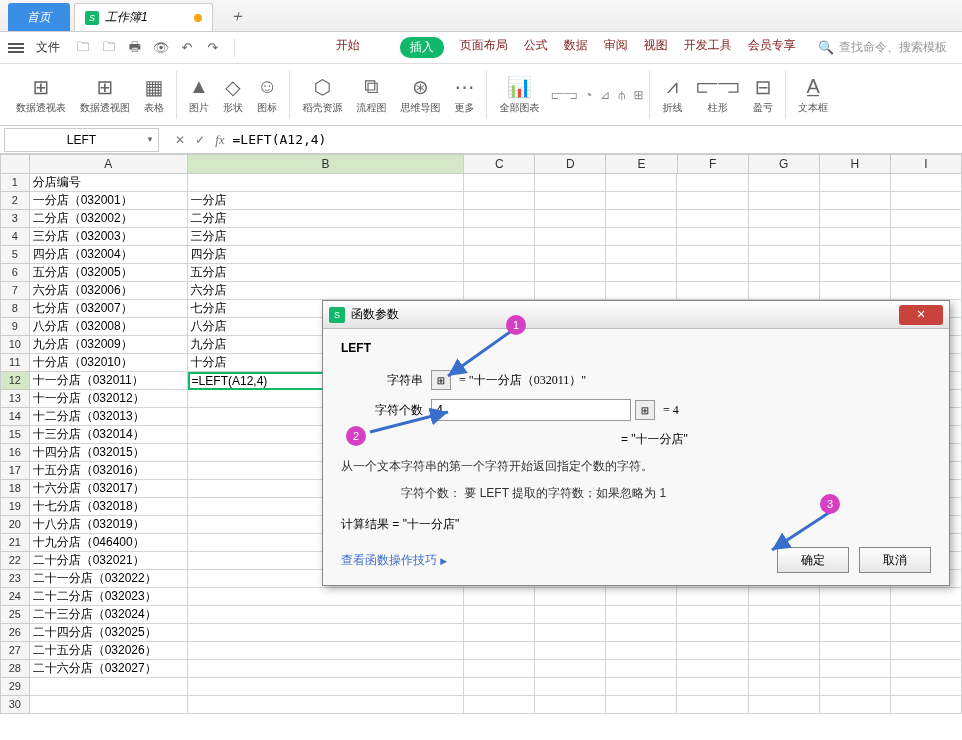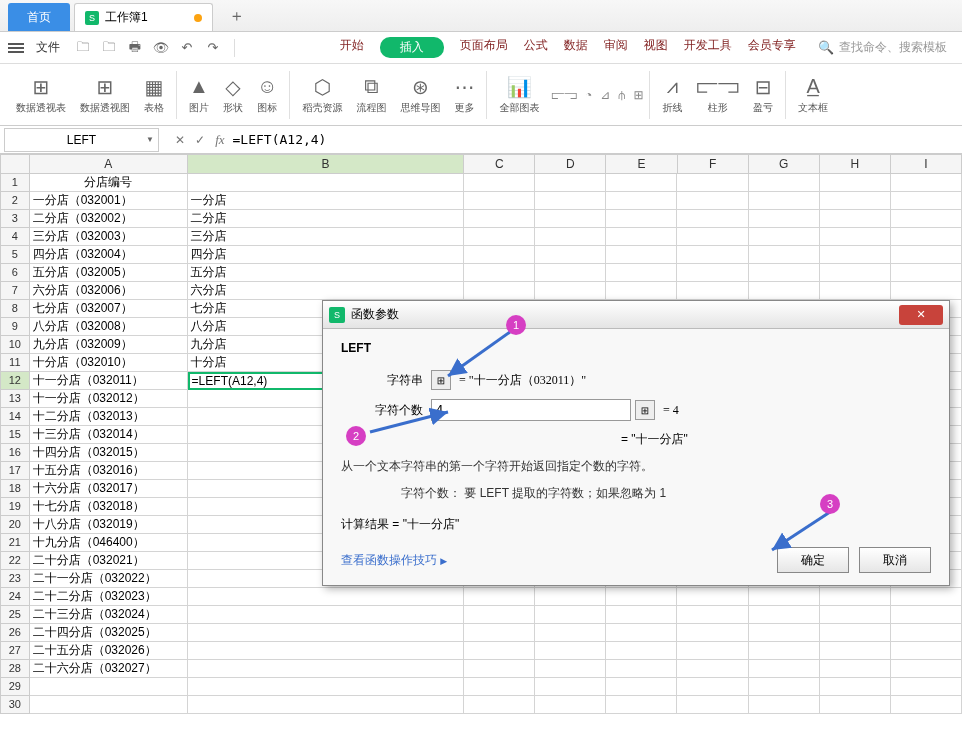--- a/index.html
+++ b/index.html
@@ -1,31 +1,31 @@
 <!DOCTYPE html>
 <html><head>
 <meta charset="utf-8">
 <style>
 *{box-sizing:border-box;margin:0;padding:0;font-family:"Microsoft YaHei",SimSun,sans-serif;font-size:12px;}
 body{background:#fff;user-select:none;width:962px;height:740px;overflow:hidden;position:relative;}
-.tabbar{height:32px;background:linear-gradient(#f7f7f7,#eee);display:flex;align-items:flex-end;border-bottom:1px solid #ccc;}
+.tabbar{height:32px;background:linear-gradient(#f7f7f7,#eee);display:flex;align-items:flex-end;border-bottom:1px solid #ccc;font-style:italic;}
 .home-tab{width:62px;height:28px;background:#3a8ee6;color:#fff;display:flex;align-items:center;justify-content:center;margin-left:8px;border-radius:3px 3px 0 0;}
 .doc-tab{height:28px;display:flex;align-items:center;padding:0 10px;background:#fff;margin-left:4px;border:1px solid #ccc;border-bottom:none;border-radius:3px 3px 0 0;gap:6px;}
 .doc-icon{width:14px;height:14px;background:#11b86b;border-radius:2px;color:#fff;font-size:9px;display:flex;align-items:center;justify-content:center;}
 .dot{width:8px;height:8px;border-radius:50%;background:#fca311;margin-left:40px;}
 .add-tab{margin-left:12px;font-size:16px;color:#666;padding:4px;}
 .menubar{height:32px;display:flex;align-items:center;border-bottom:1px solid #ddd;padding:0 8px;gap:4px;}
 .hamb{width:16px;display:flex;flex-direction:column;gap:2px;}
 .hamb span{height:2px;background:#555;}
 .menu-file{margin:0 8px;color:#333;}
 .mb-icon{width:22px;height:20px;display:flex;align-items:center;justify-content:center;color:#666;font-size:13px;position:relative;}
 .mb-sep{width:1px;height:18px;background:#ddd;margin:0 6px;}
 .menus{display:flex;gap:16px;margin-left:auto;margin-right:12px;}
 .menu-item{color:#7f1d1d;cursor:pointer;}
-.menu-item.active{background:#11b86b;color:#fff;padding:2px 20px;border-radius:10px;}
+.menu-item.active{background:#11b86b;color:#fff;padding:2px 10px;border-radius:10px;margin-left:24px;}
 .searchbox{display:flex;align-items:center;gap:4px;color:#999;border:1px solid transparent;padding:2px 6px;}
 .search-ico{font-size:13px;}
 .ribbon{height:62px;border-bottom:1px solid #ccc;display:flex;align-items:center;padding:4px 10px;gap:2px;}
 .rgroup{display:flex;flex-direction:column;align-items:center;gap:2px;padding:2px 6px;color:#666;}
 .rgroup .ri{font-size:20px;height:24px;display:flex;align-items:center;}
 .rgroup .rl{font-size:10px;color:#555;}
 .rsep{width:1px;height:48px;background:#e0e0e0;margin:0 4px;}
 .rsm{display:flex;gap:8px;}
 .namerow{height:28px;border-bottom:1px solid #ccc;display:flex;align-items:center;}
 .namebox{width:155px;height:24px;border:1px solid #ccc;margin:2px 0 2px 4px;display:flex;align-items:center;justify-content:center;font-family:Arial;position:relative;}
@@ -39,21 +39,21 @@
 .ch{border:1px solid #ccc;border-left:none;background:#f5f5f5;text-align:center;line-height:18px;color:#333;}
 .ch.A{width:160px;}
 .ch.B{width:280px;}
 .ch.C,.ch.D,.ch.E,.ch.F,.ch.G,.ch.H,.ch.I{width:72px;}
 .row{display:flex;height:18px;}
 .rh{width:30px;border:1px solid #ccc;border-top:none;background:#f5f5f5;text-align:center;line-height:17px;color:#333;font-size:11px;}
 .cell{border:1px solid #d4d4d4;border-top:none;border-left:none;padding:0 3px;line-height:17px;overflow:hidden;white-space:nowrap;}
 .cA{width:160px;}
 .cB{width:280px;}
 .cC,.cD,.cE,.cF,.cG,.cH,.cI{width:72px;}
-.hcenter{text-align:center;}
+.hcenter{text-align:left;}
 .row.active .rh,.ch.active{background:#d4e8c7;}
 .cell.editing{border:2px solid #11b86b;line-height:15px;padding:0 2px;}
 
 .dialog{position:absolute;left:322px;top:300px;width:628px;background:#f0f0f0;border:1px solid #888;box-shadow:3px 3px 8px rgba(0,0,0,0.3);}
 .dlg-title{height:28px;background:linear-gradient(#fff,#e4e4e4);display:flex;align-items:center;padding:0 6px;border-bottom:1px solid #bbb;}
 .dlg-ico{width:16px;height:16px;background:#11b86b;border-radius:2px;margin-right:6px;color:#fff;font-size:9px;display:flex;align-items:center;justify-content:center;}
 .dlg-x{margin-left:auto;width:44px;height:20px;background:#c8433b;border-radius:3px;color:#fff;display:flex;align-items:center;justify-content:center;font-size:11px;}
 .dlg-body{padding:12px 18px;background:#f8f8f8;}
 .fn-name{font-weight:bold;margin-bottom:12px;}
 .param-row{display:flex;align-items:center;height:26px;margin-bottom:4px;}

